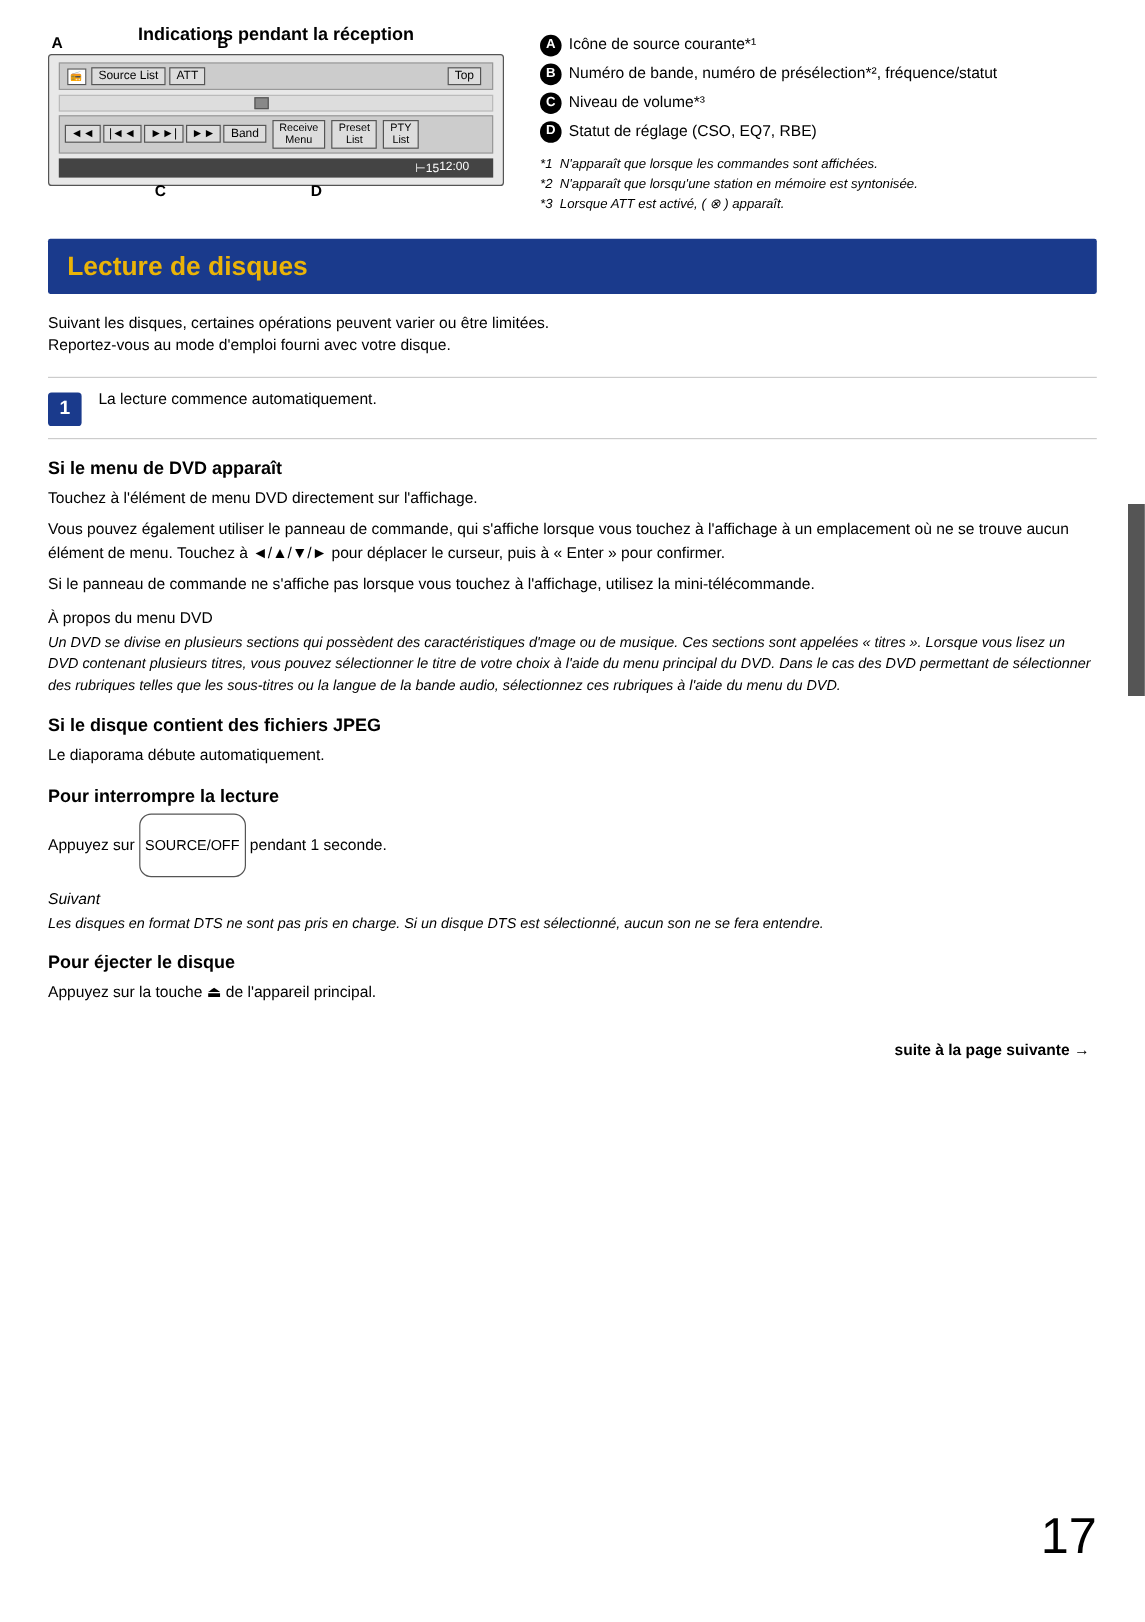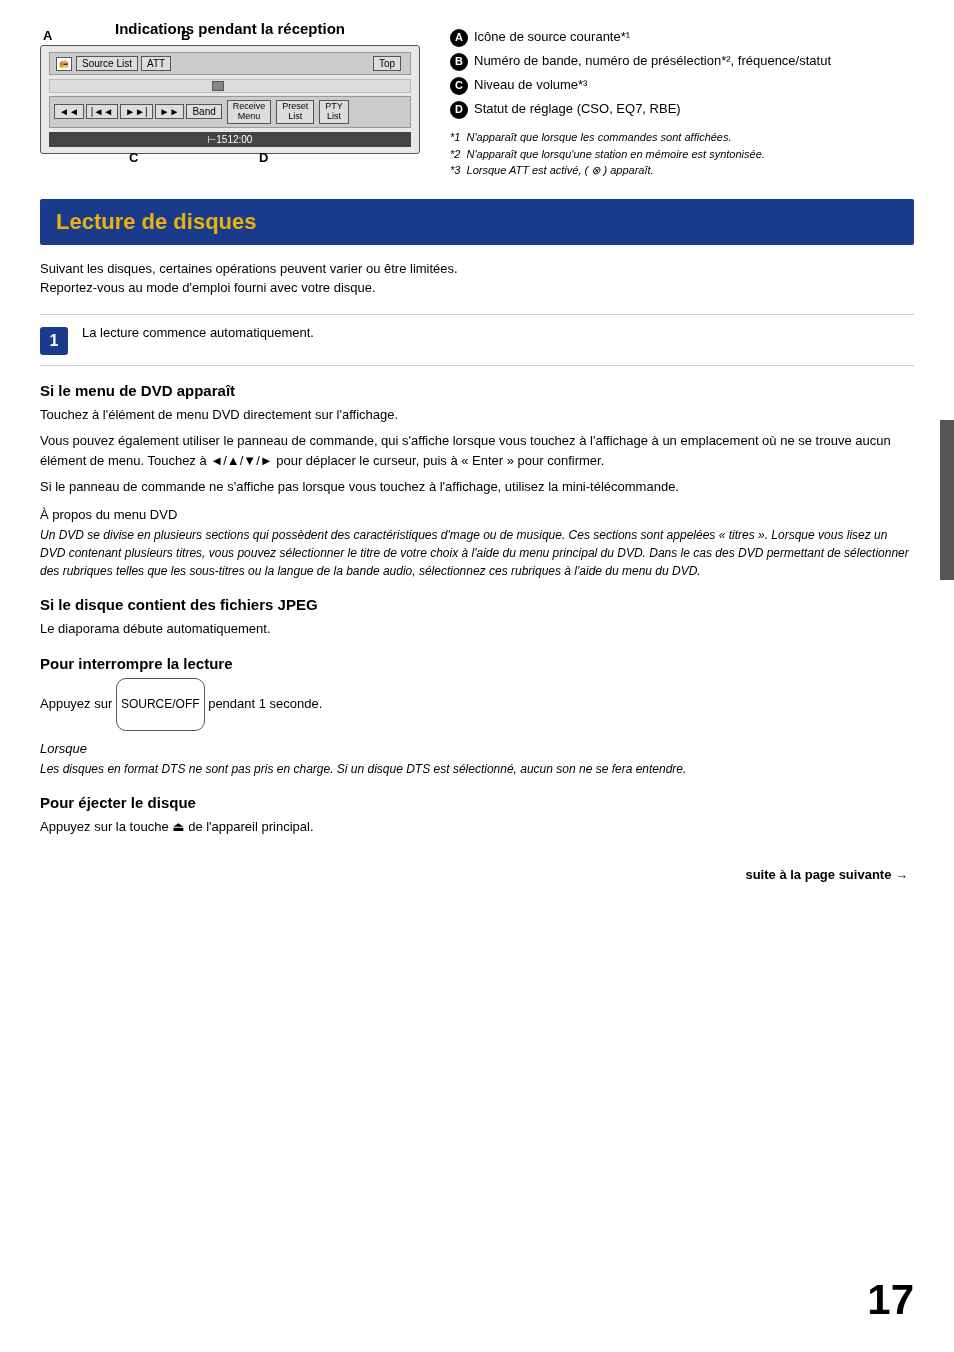--- a/index.html
+++ b/index.html
@@ -125,23 +125,23 @@
       padding: 1px 4px;
       font-size: 10px;
       cursor: pointer;
     }
 
     .device-status-row {
       display: flex;
       align-items: center;
       background: #444;
       color: #fff;
-      padding: 2px 8px;
+      padding: 2px 20px;
       font-size: 10px;
-      justify-content: center;
+      justify-content: flex-end;
     }
 
     .label-c {
       position: absolute;
       bottom: -18px;
       left: 80px;
       font-weight: bold;
       font-size: 13px;
     }
 
@@ -398,25 +398,25 @@
 
 <div class="sub-heading">À propos du menu DVD</div>
 <div class="italic-text">Un DVD se divise en plusieurs sections qui possèdent des caractéristiques d'mage ou de musique. Ces sections sont appelées « titres ». Lorsque vous lisez un DVD contenant plusieurs titres, vous pouvez sélectionner le titre de votre choix à l'aide du menu principal du DVD. Dans le cas des DVD permettant de sélectionner des rubriques telles que les sous-titres ou la langue de la bande audio, sélectionnez ces rubriques à l'aide du menu du DVD.</div>
 
 <div class="section-heading">Si le disque contient des fichiers JPEG</div>
 <div class="section-text">Le diaporama débute automatiquement.</div>
 
 <div class="section-heading">Pour interrompre la lecture</div>
 <div class="section-text">Appuyez sur <span class="source-off">SOURCE/OFF</span> pendant 1 seconde.</div>
 
-<div class="sub-heading"><em>Lorsque</em></div>
+<div class="sub-heading"><em>Suivant</em></div>
 <div class="italic-text">Les disques en format DTS ne sont pas pris en charge. Si un disque DTS est sélectionné, aucun son ne se fera entendre.</div>
 
 <div class="section-heading">Pour éjecter le disque</div>
 <div class="section-text">Appuyez sur la touche <span class="eject-symbol">⏏</span> de l'appareil principal.</div>
 
 <div class="page-footer">
   <span class="next-page-text">suite à la page suivante →</span>
 </div>
 
-<div style="position: absolute; right: 40px; bottom: 28px; font-size: 42px; font-weight: bold;">17</div>
+<div style="position: absolute; right: 40px; bottom: 48px; font-size: 42px; font-weight: normal;">17</div>
 
 <div style="position: absolute; right: 0; top: 420px; width: 14px; height: 160px; background: #555;"></div>
 
 </body></html>

